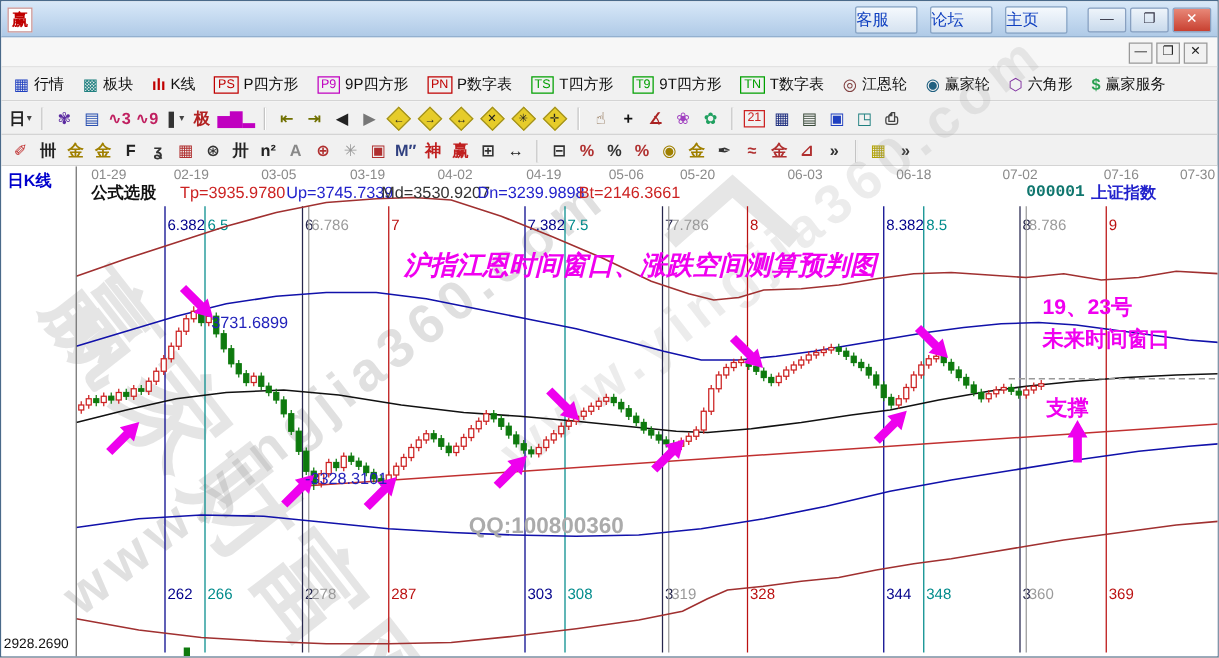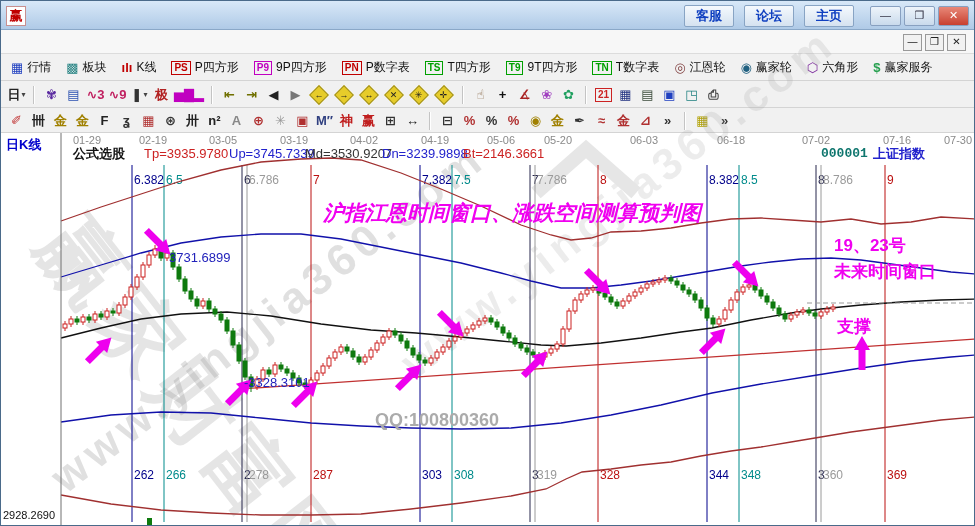--- a/index.html
+++ b/index.html
@@ -5,38 +5,38 @@
   html,body{margin:0;padding:0;background:#888;}
   .win{position:relative;width:975px;height:526px;background:#fff;overflow:hidden;
        font-family:"Liberation Sans","DejaVu Sans",sans-serif;border:1px solid #4a6a8a;box-sizing:border-box;}
   .titlebar{height:29px;background:linear-gradient(#d8e8f8,#aec9e6);display:flex;align-items:center;
        padding:0 5px;box-shadow:inset 0 -1px 0 #8aa8c8;}
   .logo{width:18px;height:18px;background:#fff;border:1px solid #c89090;color:#c00000;font-weight:bold;
        font-size:13px;line-height:18px;text-align:center;margin-right:6px;flex:0 0 auto;}
   .title{font-size:12px;color:#1a1a1a;white-space:nowrap;}
   .tbbtns{margin-left:auto;display:flex;gap:10px;margin-right:16px;}
   .tbbtn{min-width:48px;height:20px;background:linear-gradient(#f5f9fd,#d5e2f0);border:1px solid #88a4c4;
-       border-radius:2px;color:#1040c0;font-size:13px;font-weight:bold;text-align:center;line-height:19px;cursor:default;}
+       border-radius:2px;color:#1040c0;font-size:13px;font-weight:normal;line-height:19px;cursor:default;}
   .wctl{display:flex;gap:3px;}
   .wbtn{width:29px;height:18px;border:1px solid #88a0c0;border-radius:2px;background:linear-gradient(#eef4fa,#c9dae c);
        background:linear-gradient(#eef4fa,#c9daec);font-size:11px;line-height:16px;text-align:center;color:#334;}
   .wbtn.close{background:linear-gradient(#e88878,#c84030);color:#fff;font-weight:bold;}
   .menubar{height:24px;background:#f7f7f7;display:flex;align-items:center;padding:0 8px;
        box-shadow:inset 0 -1px 0 #dcdcdc;font-size:13px;}
   .mitem{padding:2px 9px;color:#111;}
   .childctl{margin-left:auto;display:flex;gap:3px;}
   .cbtn{width:17px;height:15px;border:1px solid #999;background:#f1f1f1;text-align:center;line-height:13px;font-size:10px;color:#222;}
   .tbrow{display:flex;align-items:center;background:#f1f1f1;box-shadow:inset 0 -1px 0 #d4d4d4;padding:0 6px;}
   .tb1{height:27px;gap:7px;}
   .tb2{height:27px;gap:3px;}
   .tb3{height:25px;gap:3px;}
   .tbtn{display:flex;align-items:center;gap:4px;padding:1px 4px;font-size:12px;color:#111;}
   .ibtn{min-width:19px;height:20px;display:flex;align-items:center;justify-content:center;font-size:14px;}
   .ticon{font-weight:bold;font-size:13px;line-height:14px;}
-  .boxed{border:1px solid currentColor;font-size:10px;padding:0 2px;line-height:12px;font-weight:bold;}
+  .boxed{border:1px solid currentColor;font-size:10px;padding:0 2px;line-height:12px;font-weight:normal;}
   .tlabel{font-size:12px;color:#111;}
   .drop{font-size:8px;color:#444;margin-left:1px;}
   .vsep{width:1px;height:18px;background:#c4c4c4;border-right:1px solid #fff;margin:0 4px;}
   .diamond{width:12px;height:12px;background:#e6cc2a;border:1px solid #a09020;transform:rotate(45deg);
        display:flex;align-items:center;justify-content:center;margin:2px 4px;}
   .darrow{transform:rotate(-45deg);font-size:9px;color:#222;font-weight:bold;line-height:9px;}
   .chart{position:absolute;top:132px;left:0;width:975px;height:394px;background:#fff;}
   .chart svg{position:absolute;left:0;top:0;}
   .lbl{position:absolute;white-space:nowrap;line-height:1.1;}
   .wm{position:absolute;font-weight:bold;pointer-events:none;transform-origin:0 0;white-space:nowrap;letter-spacing:6px;}

